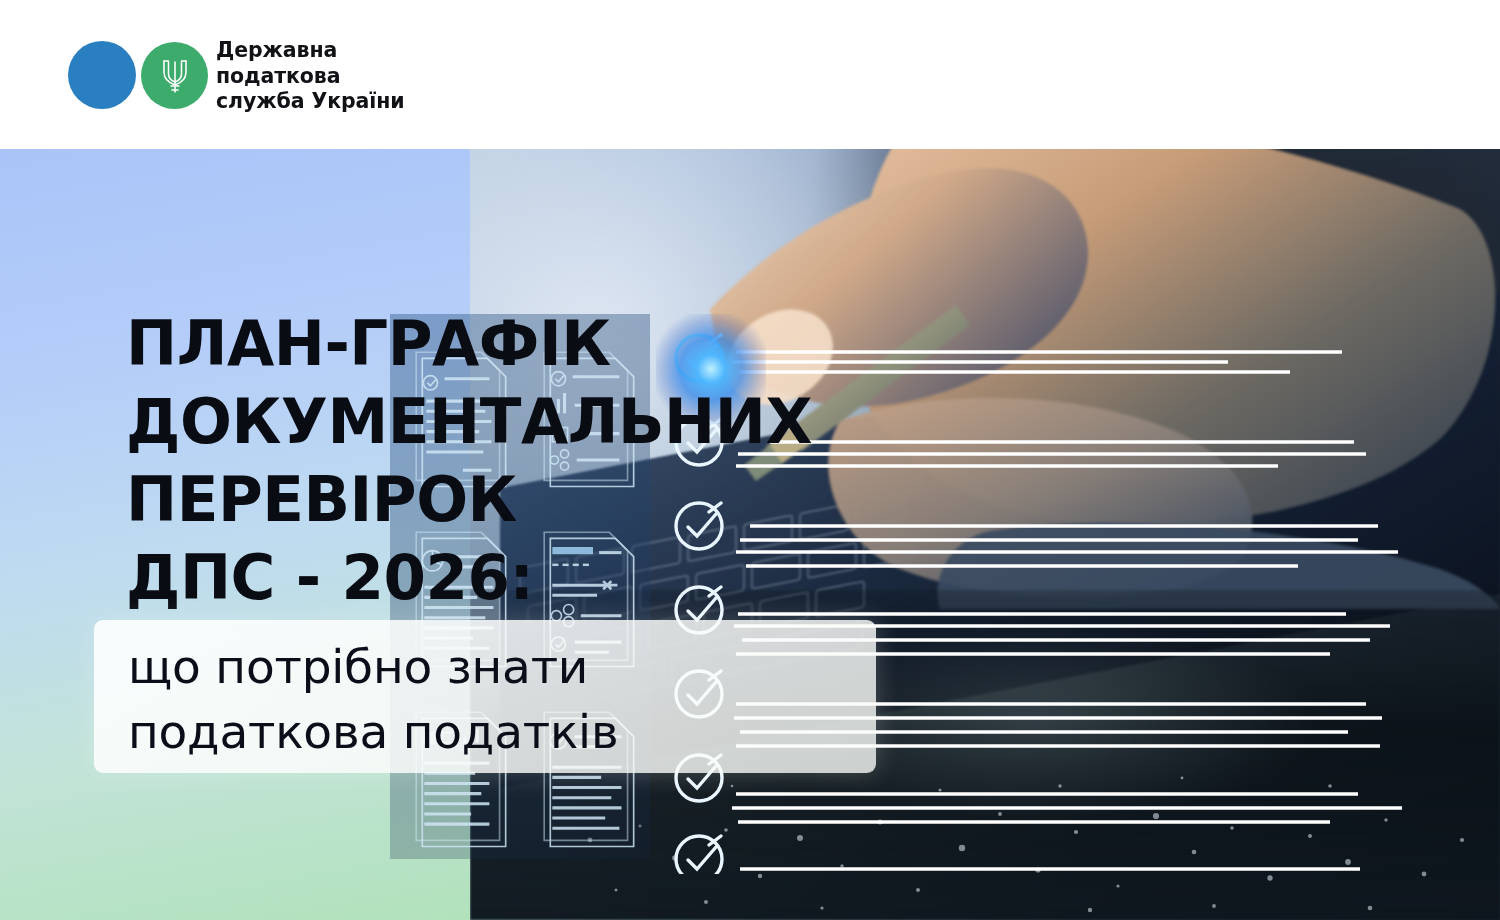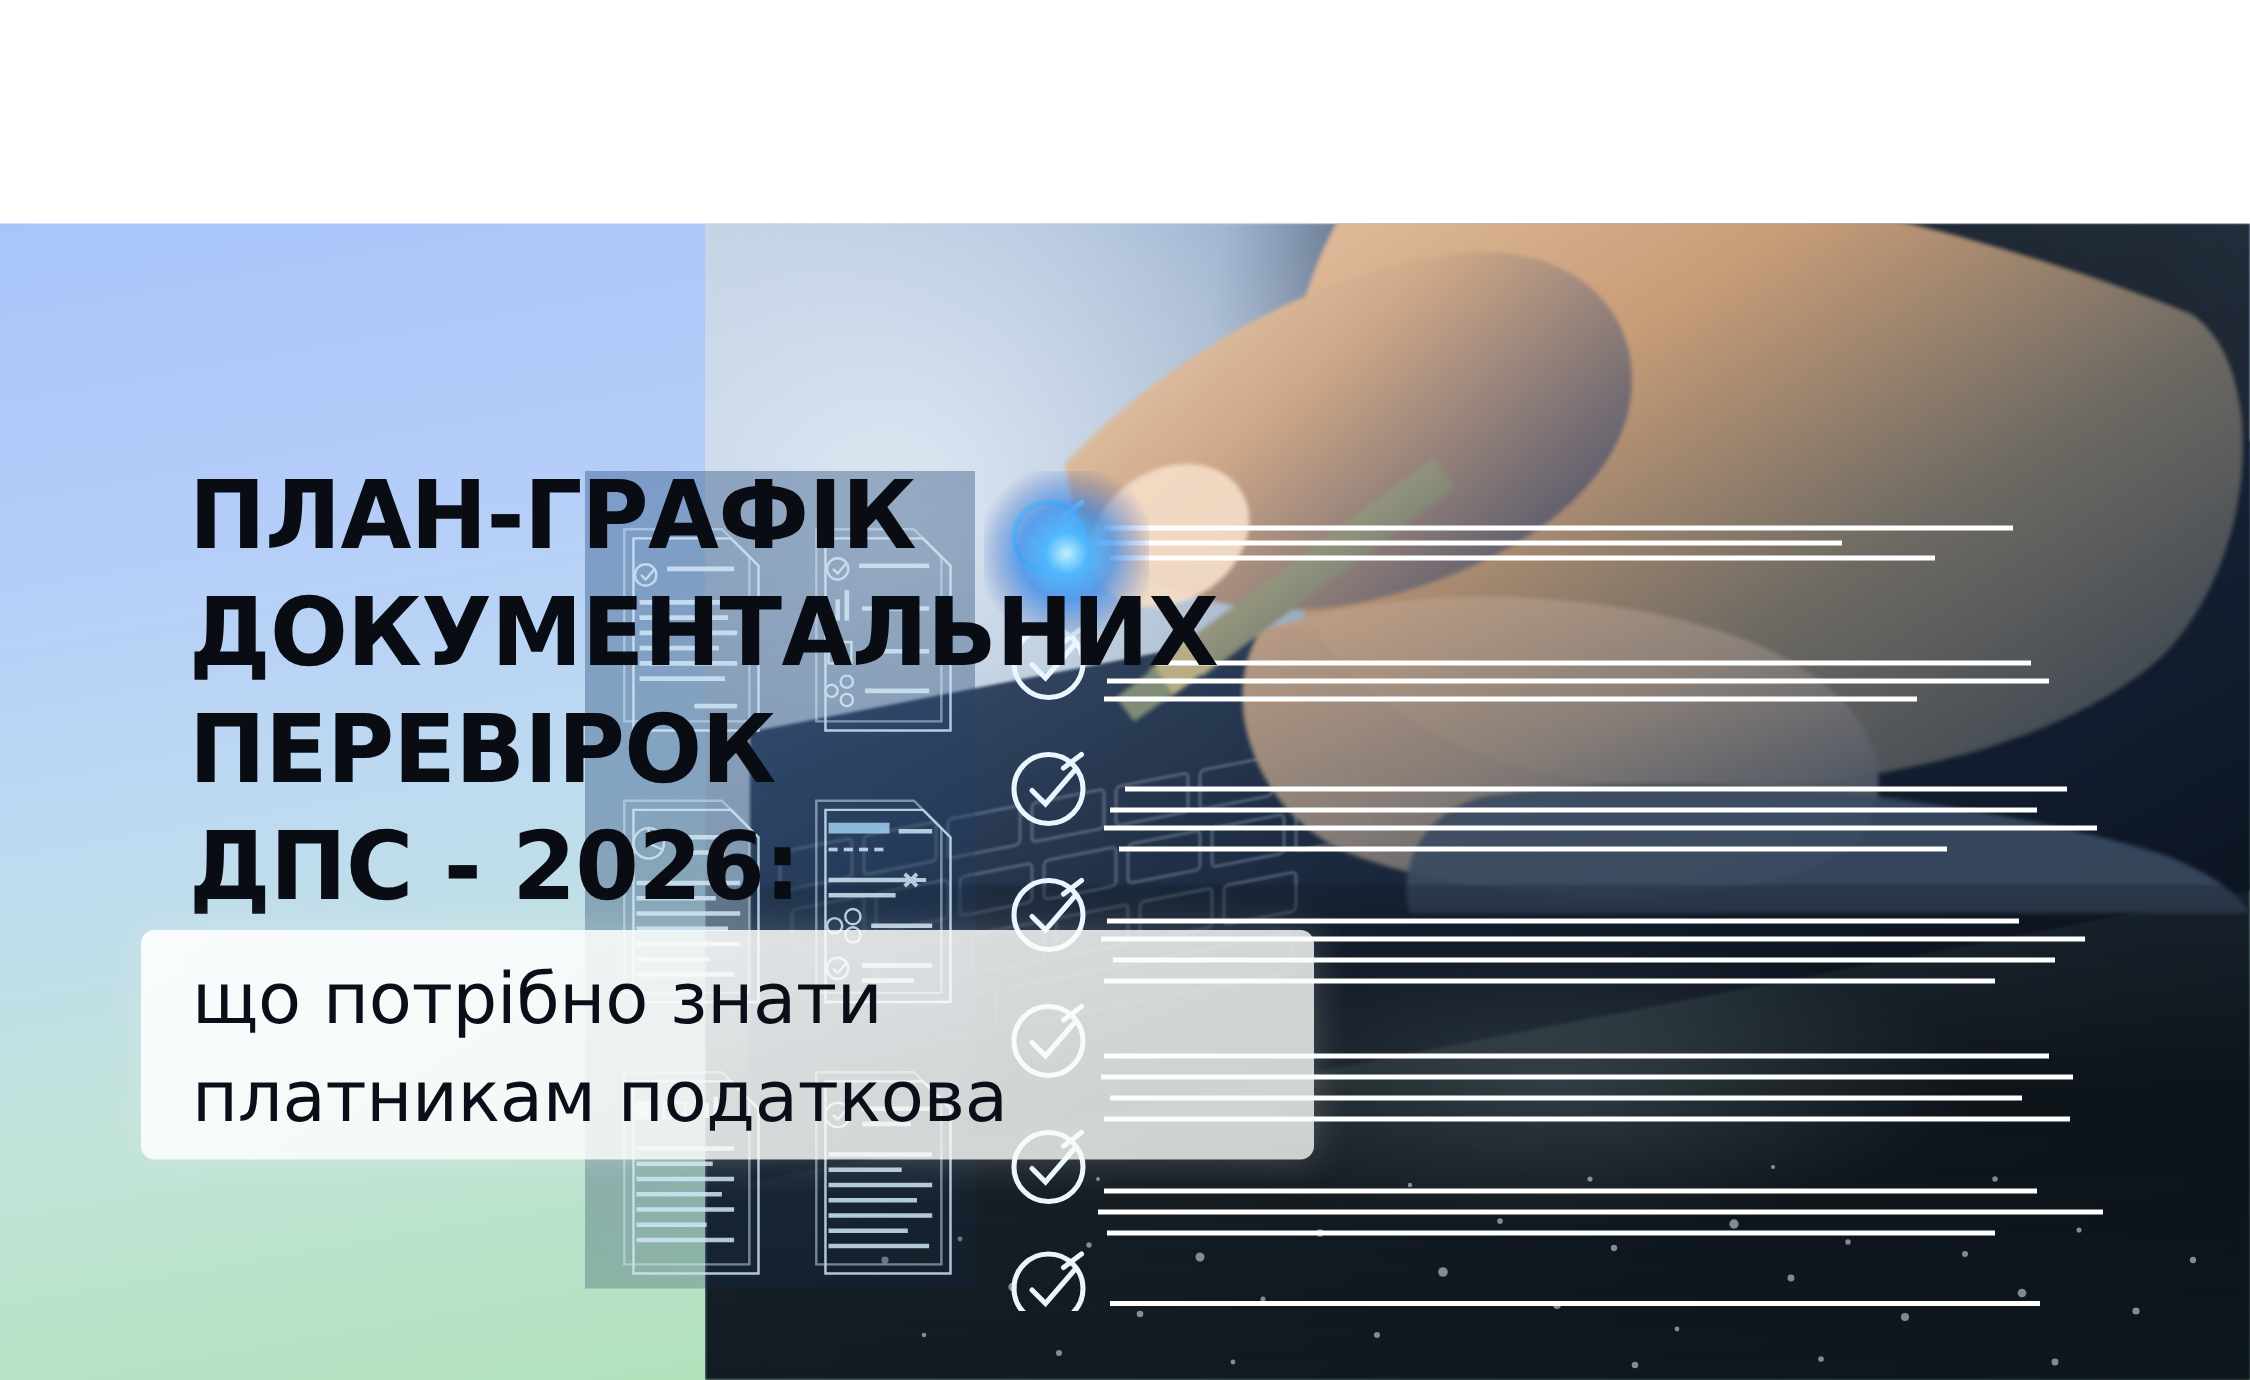--- a/index.html
+++ b/index.html
@@ -486,16 +486,39 @@
 
   </div>
 
   <div class="headline">ПЛАН-ГРАФІК
 ДОКУМЕНТАЛЬНИХ
 ПЕРЕВІРОК
 ДПС - 2026:</div>
 
   <div class="subpanel"></div>
   <div class="subtext">що потрібно знати
-платникам податкова</div>
-
+податкова податків</div>
+
+  <div class="header">
+    <div class="logo">
+      <div class="logo-marks">
+        <div class="circle-blue"></div>
+        <div class="circle-green">
+          <svg class="trident" viewBox="0 0 60 76">
+            <g fill="none" stroke="#ffffff" stroke-width="3.1" stroke-linejoin="round" stroke-linecap="round">
+              <path d="M30,10 V70"></path>
+              <path d="M8,8 V30 C8,44 18,52 30,56 C42,52 52,44 52,30 V8"></path>
+              <path d="M17,10 V34 C17,42 22,47 30,50"></path>
+              <path d="M43,10 V34 C43,42 38,47 30,50"></path>
+              <path d="M8,8 h9 M43,8 h9"></path>
+              <path d="M22,58 h16"></path>
+              <path d="M24,66 h12"></path>
+            </g>
+          </svg>
+        </div>
+      </div>
+      <div class="logo-text">Державна
+податкова
+служба України</div>
+    </div>
+  </div>
 
 </div>
 
 </body></html>

